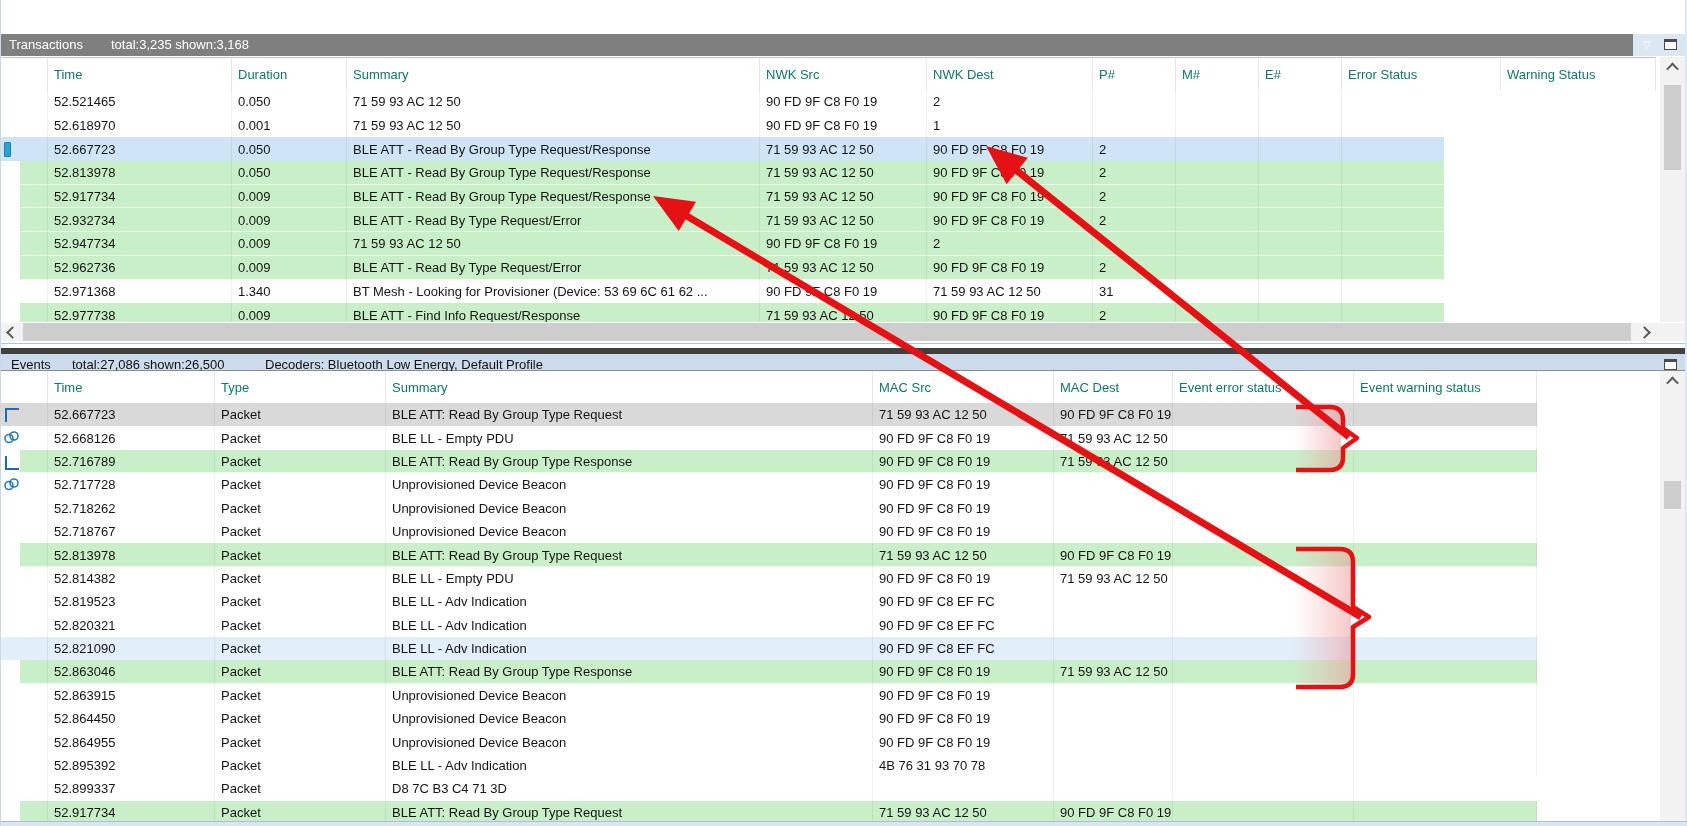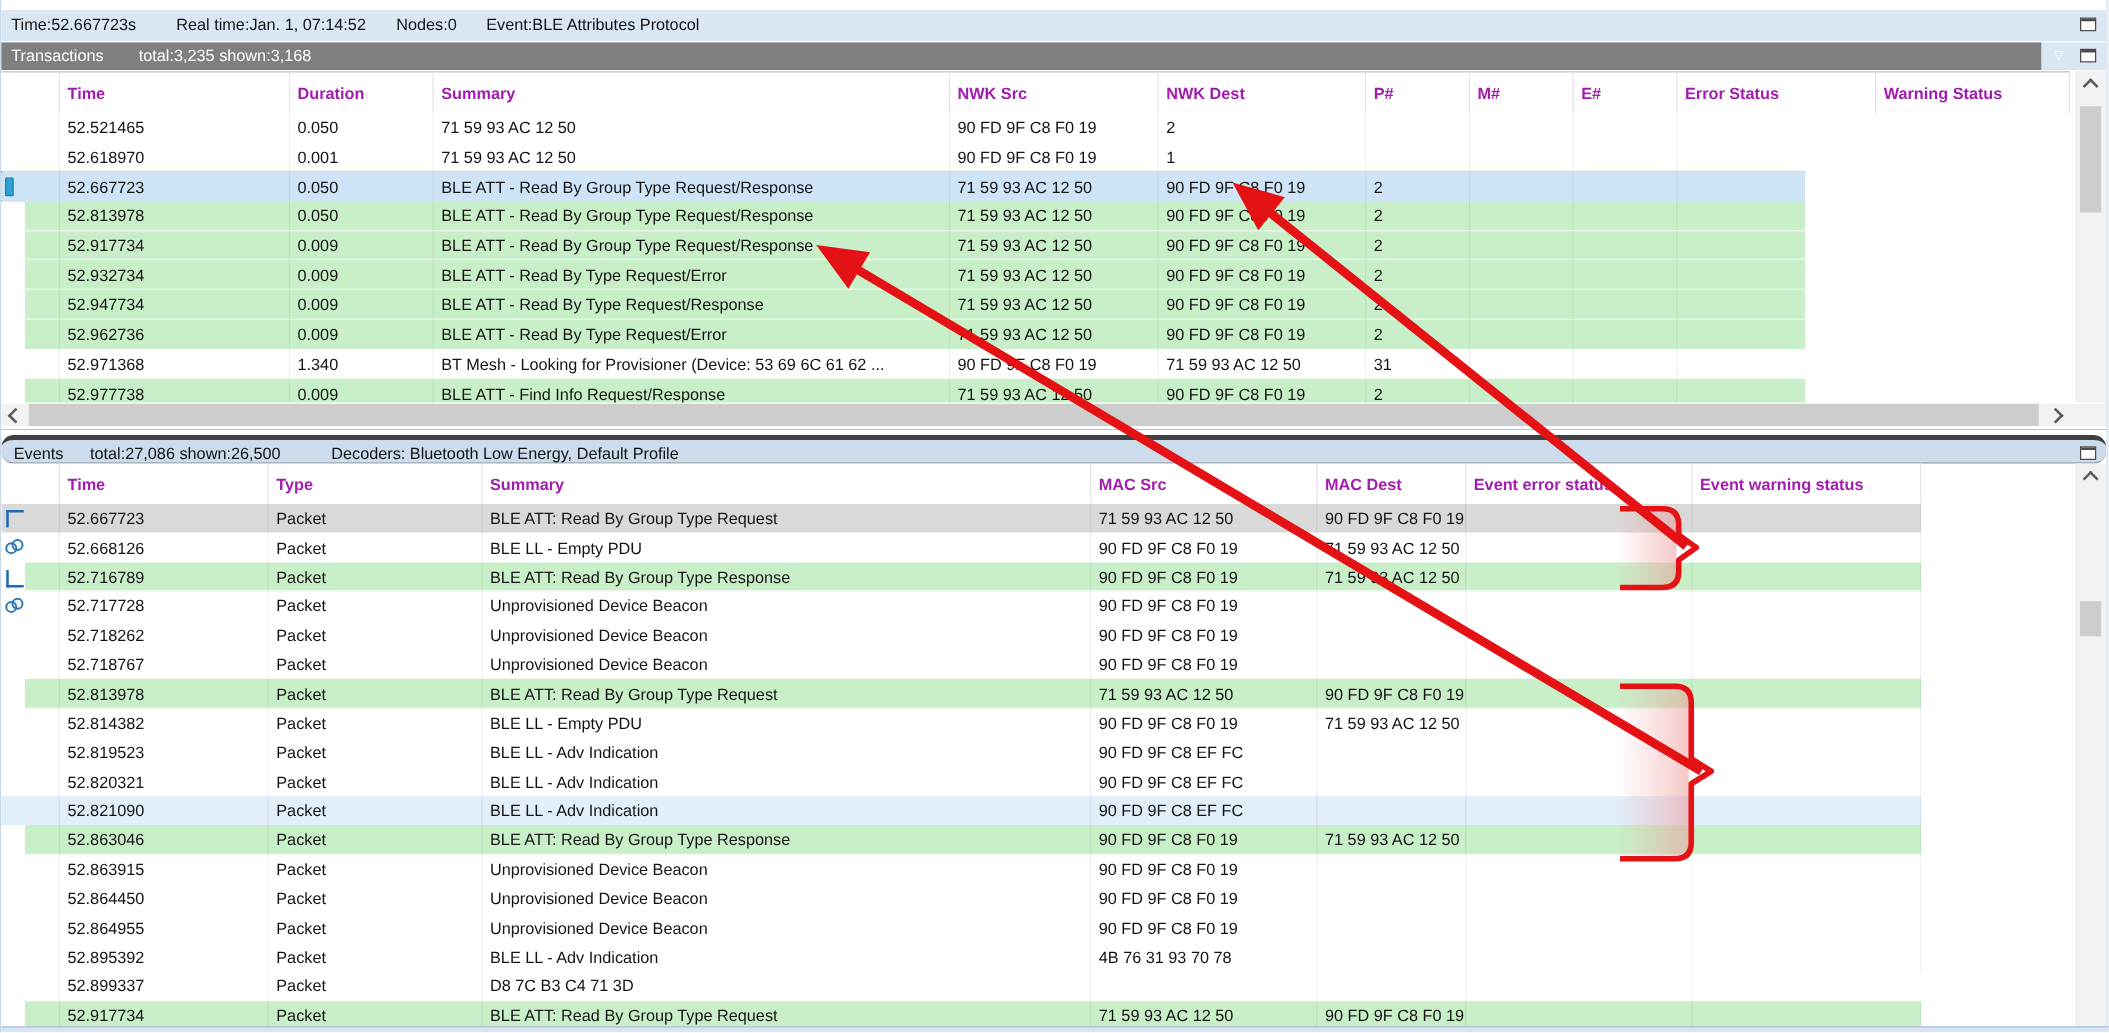--- a/index.html
+++ b/index.html
@@ -5,34 +5,34 @@
   html,body{margin:0;padding:0;background:#fff;}
   .app{position:relative;width:1687px;height:826px;background:#ffffff;overflow:hidden;
        font-family:"Liberation Sans",sans-serif;font-size:13px;color:#141414;
        border-left:1px solid #c9d9e8;box-sizing:border-box;}
   .bar{position:absolute;left:0;width:1684px;}
   .topbar{top:8px;height:25px;background:#dbe8f4;}
   .topbar span{position:absolute;top:4px;white-space:nowrap;color:#111;}
   .transbar{top:34px;height:22px;background:#dbe8f4;text-align:right;}
   .transbar .graypart{position:absolute;left:0;top:0;width:1632px;height:22px;background:#7f7f7f;}
   .transbar span{position:absolute;top:3px;white-space:nowrap;color:#fff;}
-  .eventsbar{top:348px;height:23px;background:#ccdcec;border-top:4px solid #404040;
-             border-bottom:1px solid #8c8c8c;box-sizing:border-box;border-radius:10px;}
+  .eventsbar{top:348px;height:23px;background:#ccdcec;border-top:6px solid #404040;
+             border-bottom:1px solid #8c8c8c;box-sizing:border-box;}
   .eventsbar span{position:absolute;top:3px;white-space:nowrap;color:#111;}
   
   .win-icon{position:absolute;width:13px;height:11px;border:1px solid #4a4a4a;background:#fdfdfd;box-sizing:border-box;}
   .win-icon::before{content:"";position:absolute;left:0;right:0;top:0;height:2px;background:#4a4a4a;}
   .dd-icon{position:absolute;font-size:10px;color:#333;line-height:14px;}
   
   .t-grid{display:grid;grid-template-columns:47px 184px 115px 413px 167px 166px 83px 83px 83px 159px 155px;}
   .e-grid{display:grid;grid-template-columns:47px 167px 171px 487px 181px 119px 181px 183px;}
   .thead{position:absolute;background:#fff;}
   #t-header{top:57px;left:0;width:1655px;height:33px;border-top:1px solid #c2c2c2;}
   #e-header{top:371px;left:0;width:1536px;height:32px;}
-  .hcell{border-right:1px solid #e6e6e6;padding-left:6px;white-space:nowrap;overflow:hidden;color:#a21caf;display:flex;align-items:center;font-weight:bold;}
+  .hcell{border-right:1px solid #e6e6e6;padding-left:6px;white-space:nowrap;overflow:hidden;color:#0f766e;display:flex;align-items:center;}
   .rows{position:absolute;left:0;overflow:hidden;background:#fff;}
   #t-rows{top:90px;width:1443px;height:232px;}
   #e-rows{top:403px;width:1536px;height:418px;}
   .row{position:relative;}
   #t-rows .row{height:23.7px;}
   #e-rows .row{height:23.4px;}
   .row::before{content:"";position:absolute;inset:0;background:transparent;}
   .row.green::before{left:19px;background:#c9efc9;border-bottom:1px solid rgba(255,255,255,.7);}
   .row.gray::before{background:#d9d9d9;}
   .row.hover::before{background:#e2eefa;}
@@ -60,27 +60,20 @@
             background:linear-gradient(#fff 0 2px,#a9c7e3 2px 3px,#fff 3px 7px);}
   .frame-right{position:absolute;left:1684px;top:0;width:3px;height:826px;background:#dce8f3;}
   .frame-bottom{position:absolute;left:0;top:821px;width:1687px;height:5px;background:#d9e6f2;border-top:1px solid #a7c0d9;box-sizing:border-box;}
   #overlay{position:absolute;left:0;top:0;pointer-events:none;z-index:60;}
 </style>
 </head>
 <body>
 
 <div class="app">
 
-  <div class="bar topbar">
-    <span style="left:8px">Time:52.667723s</span>
-    <span style="left:140px">Real time:Jan. 1, 07:14:52</span>
-    <span style="left:316px">Nodes:0</span>
-    <span style="left:388px">Event:BLE Attributes Protocol</span>
-    <span class="win-icon" style="left:1663px;top:6px"></span>
-  </div>
 
   <div class="bar transbar">
     <div class="graypart">
       <span style="left:8px">Transactions</span>
       <span style="left:110px">total:3,235 shown:3,168</span>
     </div>
     <span class="dd-icon" style="left:1642px;top:4px">▽</span>
     <span class="win-icon" style="left:1663px;top:5px"></span>
   </div>
 
@@ -173,21 +166,20 @@
         <div class="cell">2</div>
         <div class="cell"></div>
         <div class="cell"></div>
         <div class="cell"></div>
         <div class="cell"></div>
       </div>
       <div class="row t-grid green">
         <div class="cell" style="border-right: 1px solid rgba(0, 0, 0, 0.06);"></div>
         <div class="cell">52.947734</div>
         <div class="cell">0.009</div>
-        <div class="cell">BLE ATT - Read By Type Request/Response</div>
         <div class="cell">71 59 93 AC 12 50</div>
         <div class="cell">90 FD 9F C8 F0 19</div>
         <div class="cell">2</div>
         <div class="cell"></div>
         <div class="cell"></div>
         <div class="cell"></div>
         <div class="cell"></div>
       </div>
       <div class="row t-grid green">
         <div class="cell" style="border-right: 1px solid rgba(0, 0, 0, 0.06);"></div>

